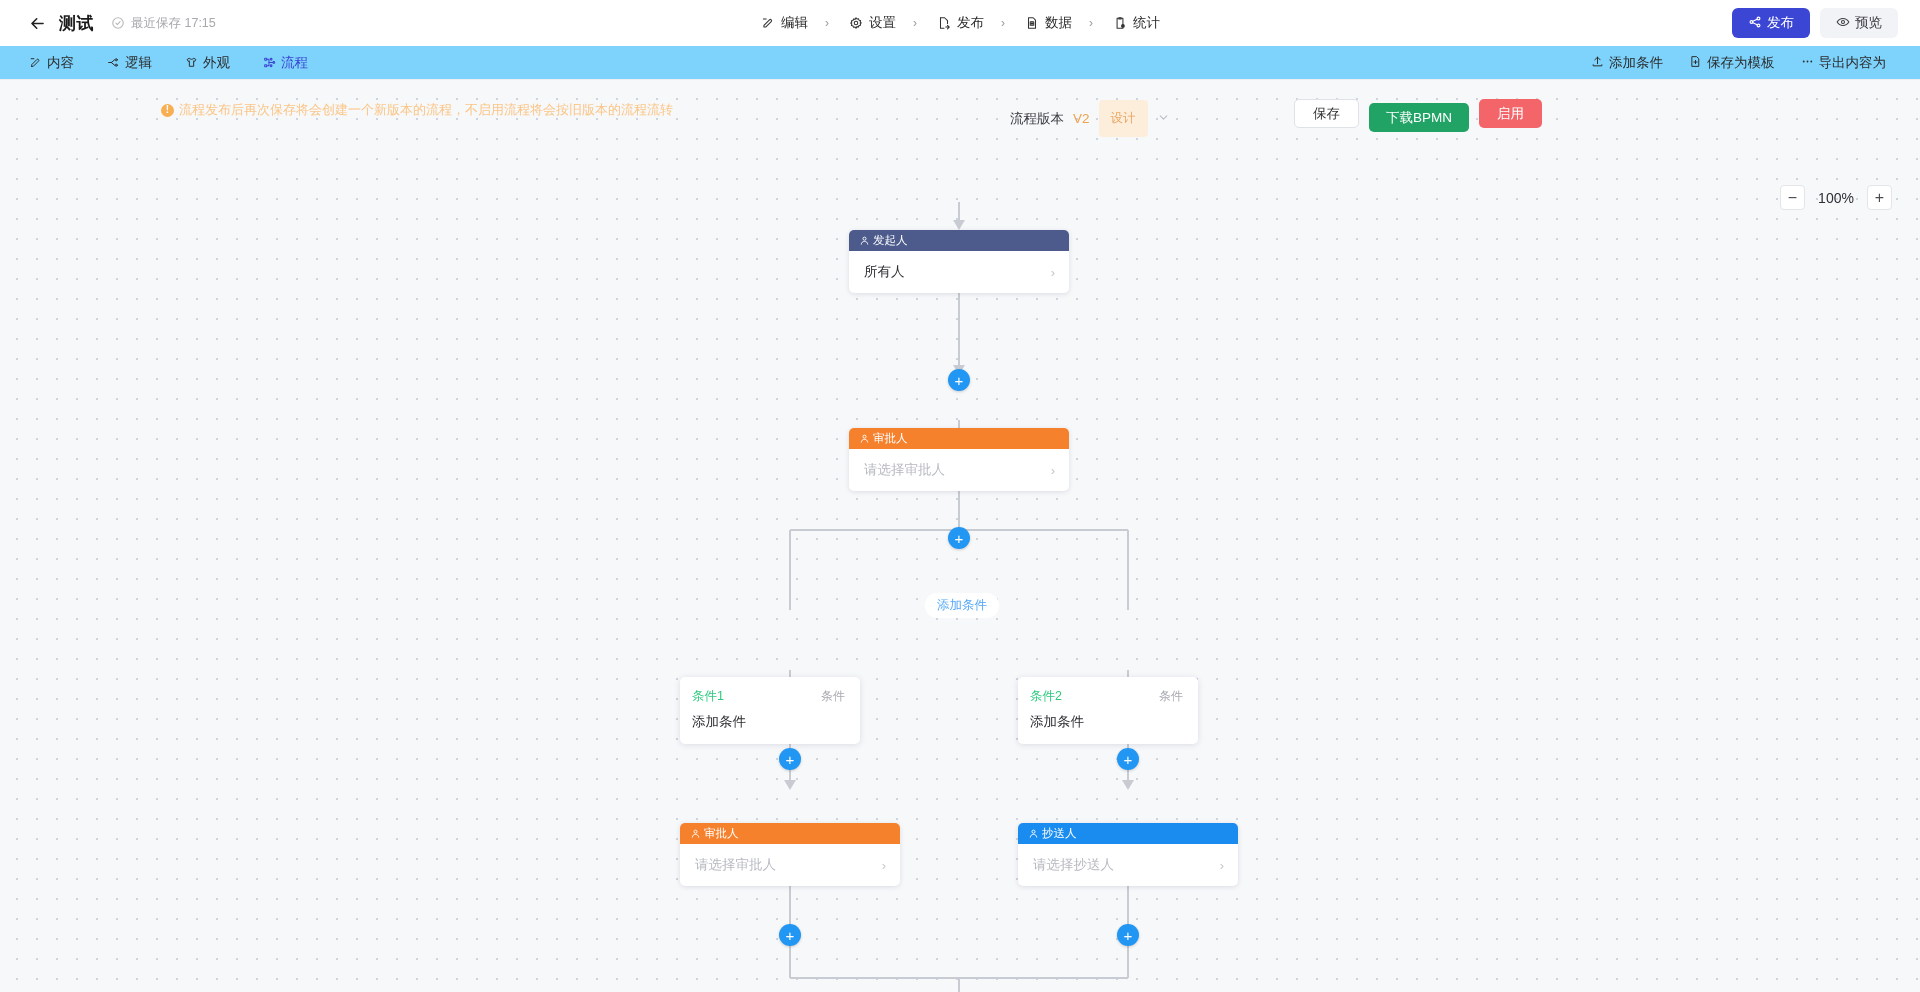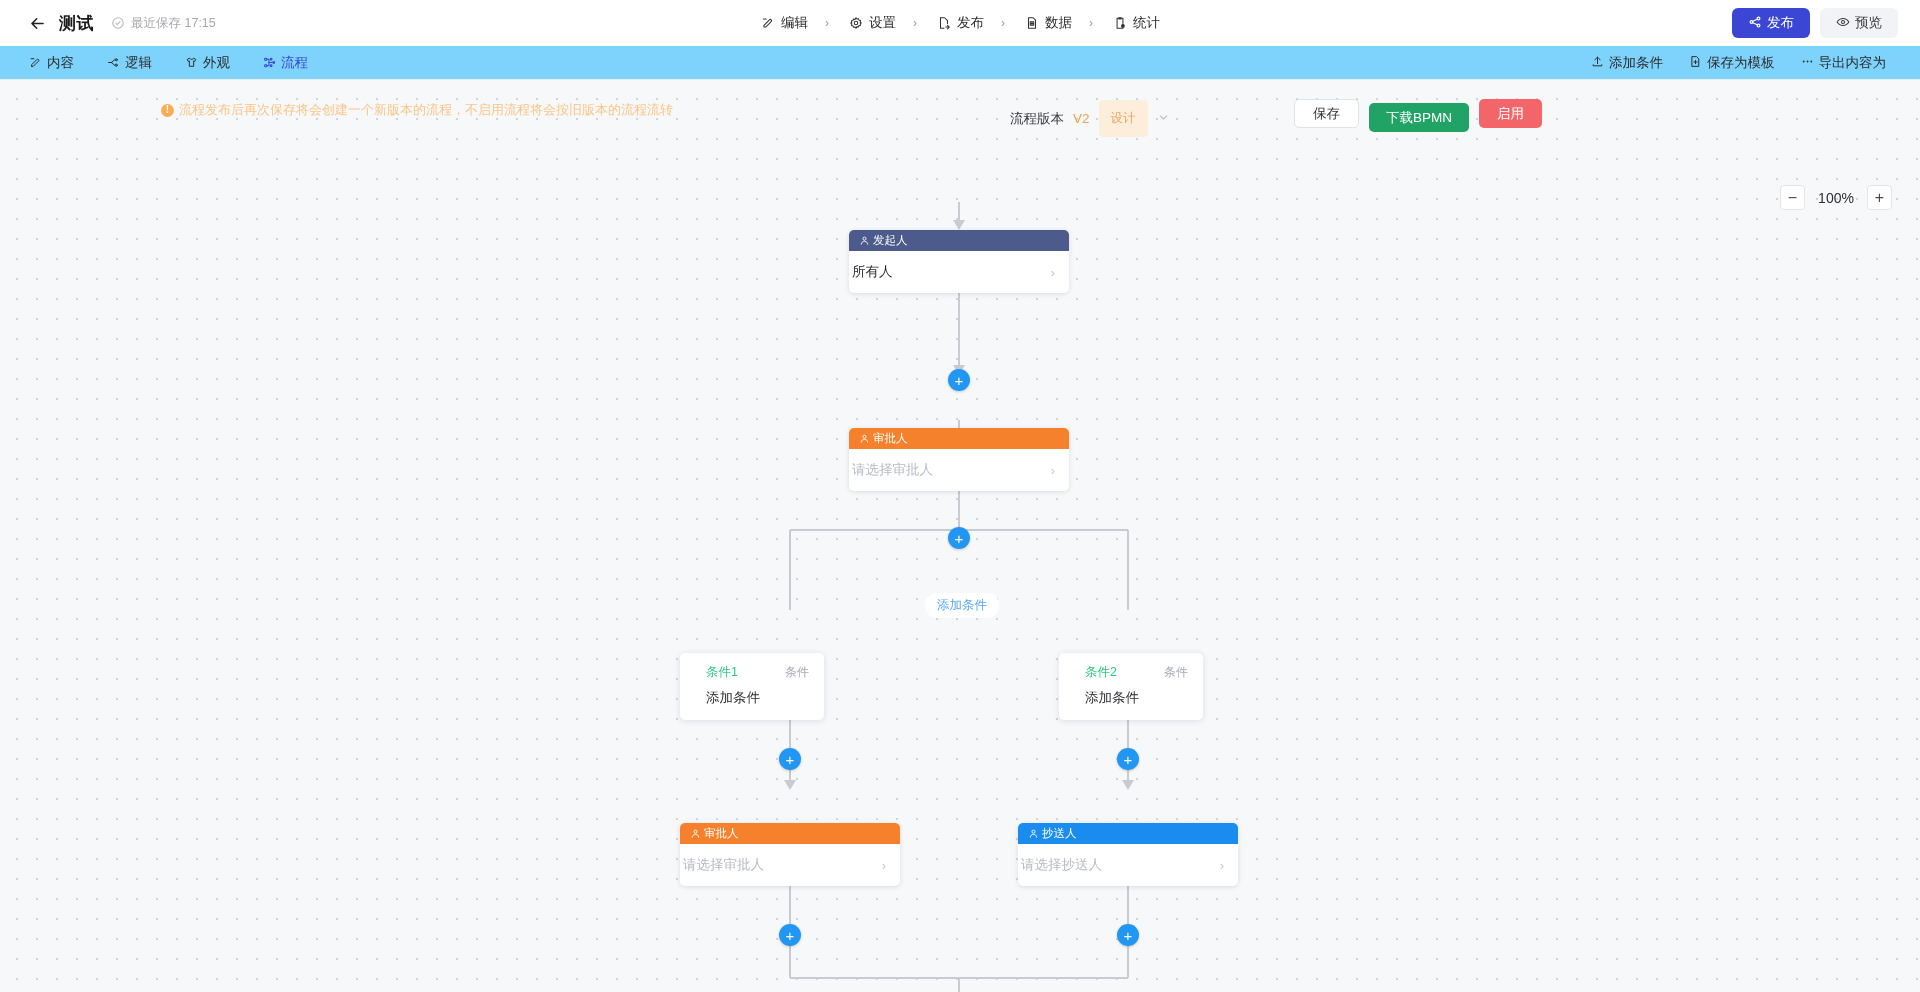--- a/index.html
+++ b/index.html
@@ -173,34 +173,35 @@
     cursor: pointer;
   }
   .node-hd {
     height: 21px; display: flex; align-items: center; gap: 3px;
     padding: 0 10px;
     font-size: 11.5px; color: #fff;
   }
   .node-hd .uic { width: 11px; height: 11px; display:flex; }
   .node-bd {
     height: 42px; display: flex; align-items: center;
-    padding: 0 14px 0 3px;
+    padding: 0 14px 0 15px;
     font-size: 13.5px;
   }
   .node-bd .val { color: #2e2e33; }
   .node-bd .ph { color: #b7bac1; }
   .node-bd .arrow { margin-left: auto; color: #c3c6cd; font-size: 13px; }
 
   .cond-node {
     position: absolute;
-    width: 144px; background: #fff;
+    width: 180px; background: #fff;
     border-radius: 5px;
     box-shadow: 0 1px 6px rgba(30,40,70,.13);
-    padding: 11px 15px 13px 26px;
+    padding: 11px 15px 13px 12px;
     cursor: pointer;
+    margin-top: 24px;
   }
   .cond-top { display: flex; align-items: center; }
   .cond-name { font-size: 12.5px; color: #2ec97f; }
   .cond-tag { margin-left: auto; font-size: 12px; color: #a8abb2; }
   .cond-body { margin-top: 8px; font-size: 13.5px; color: #2e2e33; }
 
   .plus {
     position: absolute;
     width: 22px; height: 22px; border-radius: 50%;
     background: #2196f3;
@@ -512,21 +513,21 @@
     <div class="addcond" style="left:925px; top:513px;">添加条件</div>
 
     <div class="cond-node" style="left:680px; top:573px;">
       <div class="cond-top">
         <span class="cond-name">条件1</span>
         <span class="cond-tag">条件</span>
       </div>
       <div class="cond-body">添加条件</div>
     </div>
 
-    <div class="cond-node" style="left:1059px; top:573px;">
+    <div class="cond-node" style="left:1018px; top:573px;">
       <div class="cond-top">
         <span class="cond-name">条件2</span>
         <span class="cond-tag">条件</span>
       </div>
       <div class="cond-body">添加条件</div>
     </div>
 
     <div class="plus" style="left:779px; top:668px;">+</div>
     <div class="plus" style="left:1117px; top:668px;">+</div>
 

